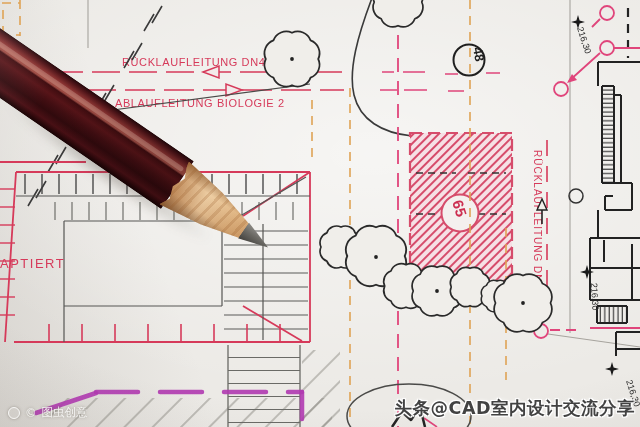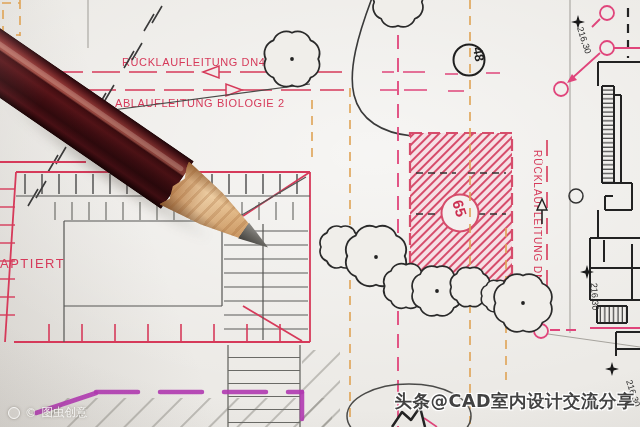--- a/index.html
+++ b/index.html
@@ -29,21 +29,21 @@
   .p-wood{position:absolute;left:238px;top:3px;width:90px;height:52px;
     background:
       repeating-linear-gradient(100deg, rgba(150,90,40,.22) 0 3px, rgba(0,0,0,0) 3px 9px),
       linear-gradient(180deg, rgba(110,60,20,.50), rgba(255,240,210,.12) 30%, rgba(120,60,20,.10) 68%, rgba(80,40,12,.55)),
       linear-gradient(90deg,#c08a58,#ecca9e 40%,#ddb07c 75%,#d09c66);
     clip-path:polygon(0 0,50% 13%,100% 36%,100% 64%,50% 87%,0 100%,6% 80%,1% 57%,7% 32%,2% 13%);}
   .p-tip{position:absolute;left:322px;top:18px;width:30px;height:22px;
     background:linear-gradient(180deg,#95938f,#6b6964 45%,#3d3b37);
     clip-path:polygon(0 6%,100% 50%,0 94%);}
   
-  .wm-toutiao{position:absolute;right:5px;bottom:14px;z-index:9;
+  .wm-toutiao{position:absolute;right:5px;bottom:7px;z-index:9;
     font-family:"DejaVu Sans","Liberation Sans",sans-serif;
     font-size:17.5px;font-weight:700;color:#424242;letter-spacing:.5px;
     text-shadow:-1px -1px 0 #fff,1px -1px 0 #fff,-1px 1px 0 #fff,1px 1px 0 #fff,0 0 4px #fff;}
   .wm-stock{position:absolute;left:8px;bottom:7px;z-index:9;display:flex;align-items:center;gap:5px;
     font-family:"DejaVu Sans","Liberation Sans",sans-serif;
     font-size:11.5px;color:rgba(252,252,250,.88);text-shadow:0 0 3px rgba(110,104,94,.65);}
   .wm-logo{width:12px;height:12px;border-radius:50%;border:1.6px solid rgba(252,252,250,.88);
     box-shadow:0 0 3px rgba(110,104,94,.6);box-sizing:border-box;}
   .light{position:absolute;inset:0;z-index:8;pointer-events:none;
     background:radial-gradient(135% 105% at 58% 38%, rgba(255,255,255,0) 55%, rgba(92,85,76,.20) 100%);}

